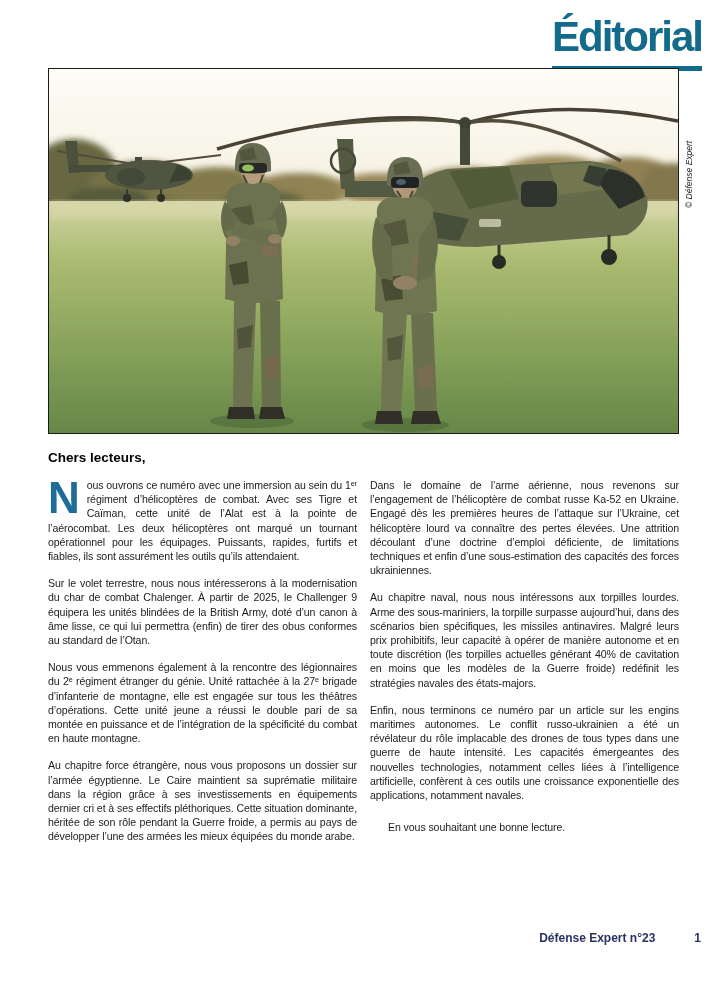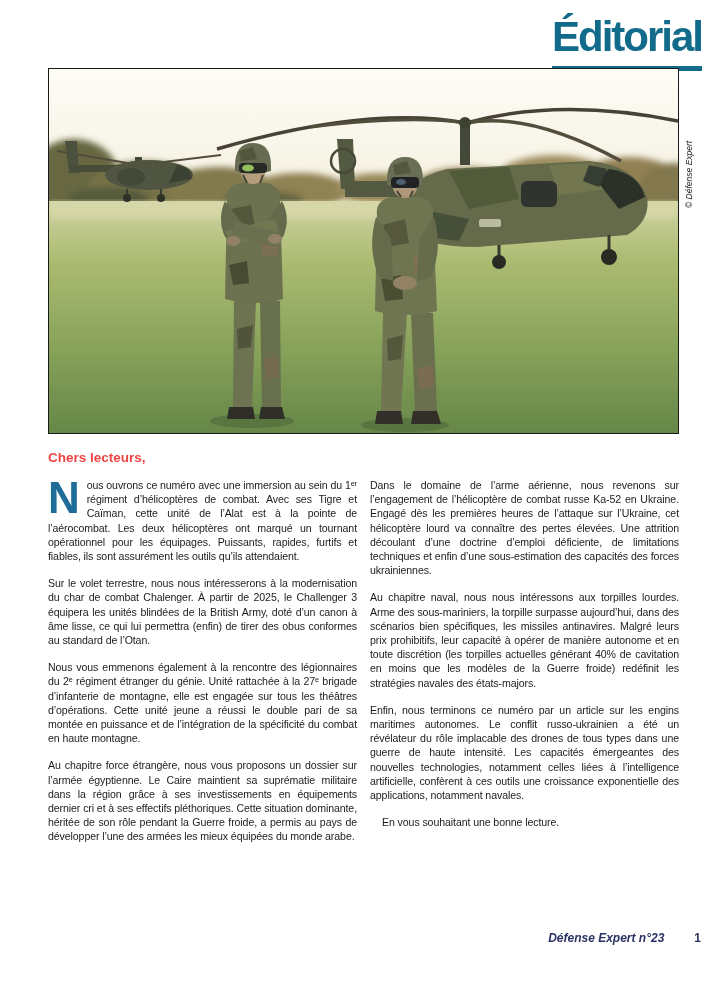--- a/index.html
+++ b/index.html
@@ -21,42 +21,42 @@
     border:1px solid #1a1a1a;box-sizing:content-box;background:#f4efdd;
   }
   .photo-frame svg{display:block;width:100%;height:100%;}
   .photo-credit{
     position:absolute;left:684px;top:208px;
     transform:rotate(-90deg);transform-origin:0 0;
     white-space:nowrap;font-style:italic;font-size:8.5px;color:#222;
   }
   .greeting{
     position:absolute;left:48px;top:450px;
-    font-size:13.5px;font-weight:bold;color:#ef4444;
+    font-size:13.5px;font-weight:bold;color:#000000;
   }
   .columns{
     position:absolute;left:48px;top:478px;width:631px;
     display:flex;gap:13px;
   }
   .col{
     width:309px;text-align:justify;
     font-size:10.6px;line-height:14.2px;letter-spacing:-0.1px;
   }
   .col p{margin:0 0 13px 0;}
-  .col p.tight{margin:12px;}
+  .col p.tight{margin:18px;}
   .dropcap{
     float:left;font-size:44px;line-height:38px;font-weight:700;
     color:#1e6c98;padding:1px 7px 0 0;
   }
   .footer{
     position:absolute;top:931px;right:6px;
     display:flex;align-items:baseline;
     font-size:12px;font-weight:bold;color:#2a3263;
   }
-  .footer .mag{margin-right:30px;font-style:italic;}
+  .footer .mag{margin-right:39px;}
 </style>
 </head>
 <body>
 
 <div class="page-title">Éditorial</div>
 
 <div class="photo-frame">
   <svg viewBox="0 0 629 364" preserveAspectRatio="none">
     <defs>
       <linearGradient id="skyg" x1="0" y1="0" x2="0" y2="1">
@@ -186,21 +186,21 @@
   </svg>
 </div>
 
 <div class="photo-credit">© Défense Expert</div>
 
 <div class="greeting">Chers lecteurs,</div>
 
 <div class="columns">
   <div class="col">
     <p><span class="dropcap">N</span><span>ous ouvrons ce numéro avec une immersion au sein du 1ᵉʳ régiment d’hélicoptères de combat. Avec ses Tigre et Caïman, cette unité de l’Alat est à la pointe de l’aérocombat. Les deux hélicoptères ont marqué un tournant opérationnel pour les équipages. Puissants, rapides, furtifs et fiables, ils sont assurément les outils qu’ils attendaient.</span></p>
-    <p>Sur le volet terrestre, nous nous intéresserons à la modernisation du char de combat Chalenger. À partir de 2025, le Challenger 3 équipera les unités blindées de la British Army, doté d’un canon à âme lisse, ce qui lui permettra (enfin) de tirer des obus conformes au standard de l’Otan.</p>
+    <p>Sur le volet terrestre, nous nous intéresserons à la modernisation du char de combat Chalenger. À partir de 2025, le Challenger 9 équipera les unités blindées de la British Army, doté d’un canon à âme lisse, ce qui lui permettra (enfin) de tirer des obus conformes au standard de l’Otan.</p>
     <p>Nous vous emmenons également à la rencontre des légionnaires du 2ᵉ régiment étranger du génie. Unité rattachée à la 27ᵉ brigade d’infanterie de montagne, elle est engagée sur tous les théâtres d’opérations. Cette unité jeune a réussi le double pari de sa montée en puissance et de l’intégration de la spécificité du combat en haute montagne.</p>
     <p>Au chapitre force étrangère, nous vous proposons un dossier sur l’armée égyptienne. Le Caire maintient sa suprématie militaire dans la région grâce à ses investissements en équipements dernier cri et à ses effectifs pléthoriques. Cette situation dominante, héritée de son rôle pendant la Guerre froide, a permis au pays de développer l’une des armées les mieux équipées du monde arabe.</p>
   </div>
   <div class="col">
     <p>Dans le domaine de l’arme aérienne, nous revenons sur l’engagement de l’hélicoptère de combat russe Ka-52 en Ukraine. Engagé dès les premières heures de l’attaque sur l’Ukraine, cet hélicoptère lourd va connaître des pertes élevées. Une attrition découlant d’une doctrine d’emploi déficiente, de limitations techniques et enfin d’une sous-estimation des capacités des forces ukrainiennes.</p>
     <p>Au chapitre naval, nous nous intéressons aux torpilles lourdes. Arme des sous-mariniers, la torpille surpasse aujourd’hui, dans des scénarios bien spécifiques, les missiles antinavires. Malgré leurs prix prohibitifs, leur capacité à opérer de manière autonome et en toute discrétion (les torpilles actuelles générant 40% de cavitation en moins que les modèles de la Guerre froide) redéfinit les stratégies navales des états-majors.</p>
     <p>Enfin, nous terminons ce numéro par un article sur les engins maritimes autonomes. Le conflit russo-ukrainien a été un révélateur du rôle implacable des drones de tous types dans une guerre de haute intensité. Les capacités émergeantes des nouvelles technologies, notamment celles liées à l’intelligence artificielle, confèrent à ces outils une croissance exponentielle des applications, notamment navales.</p>
     <p class="tight">En vous souhaitant une bonne lecture.</p>
   </div>
 </div>

